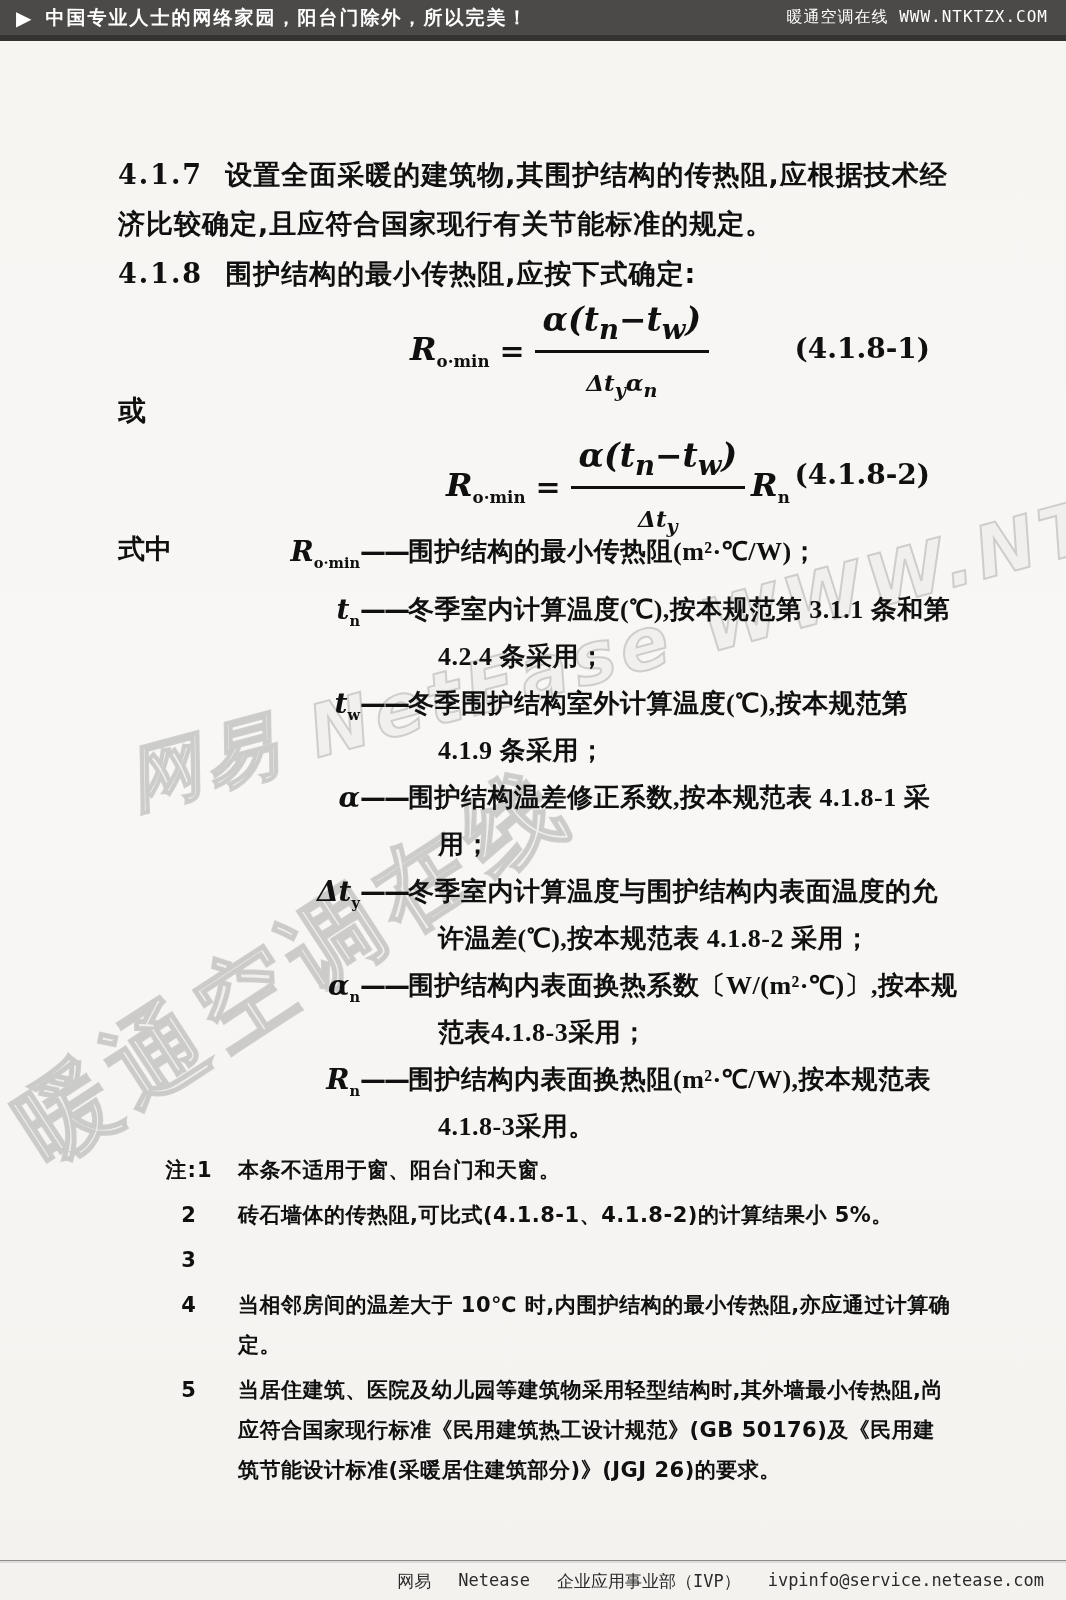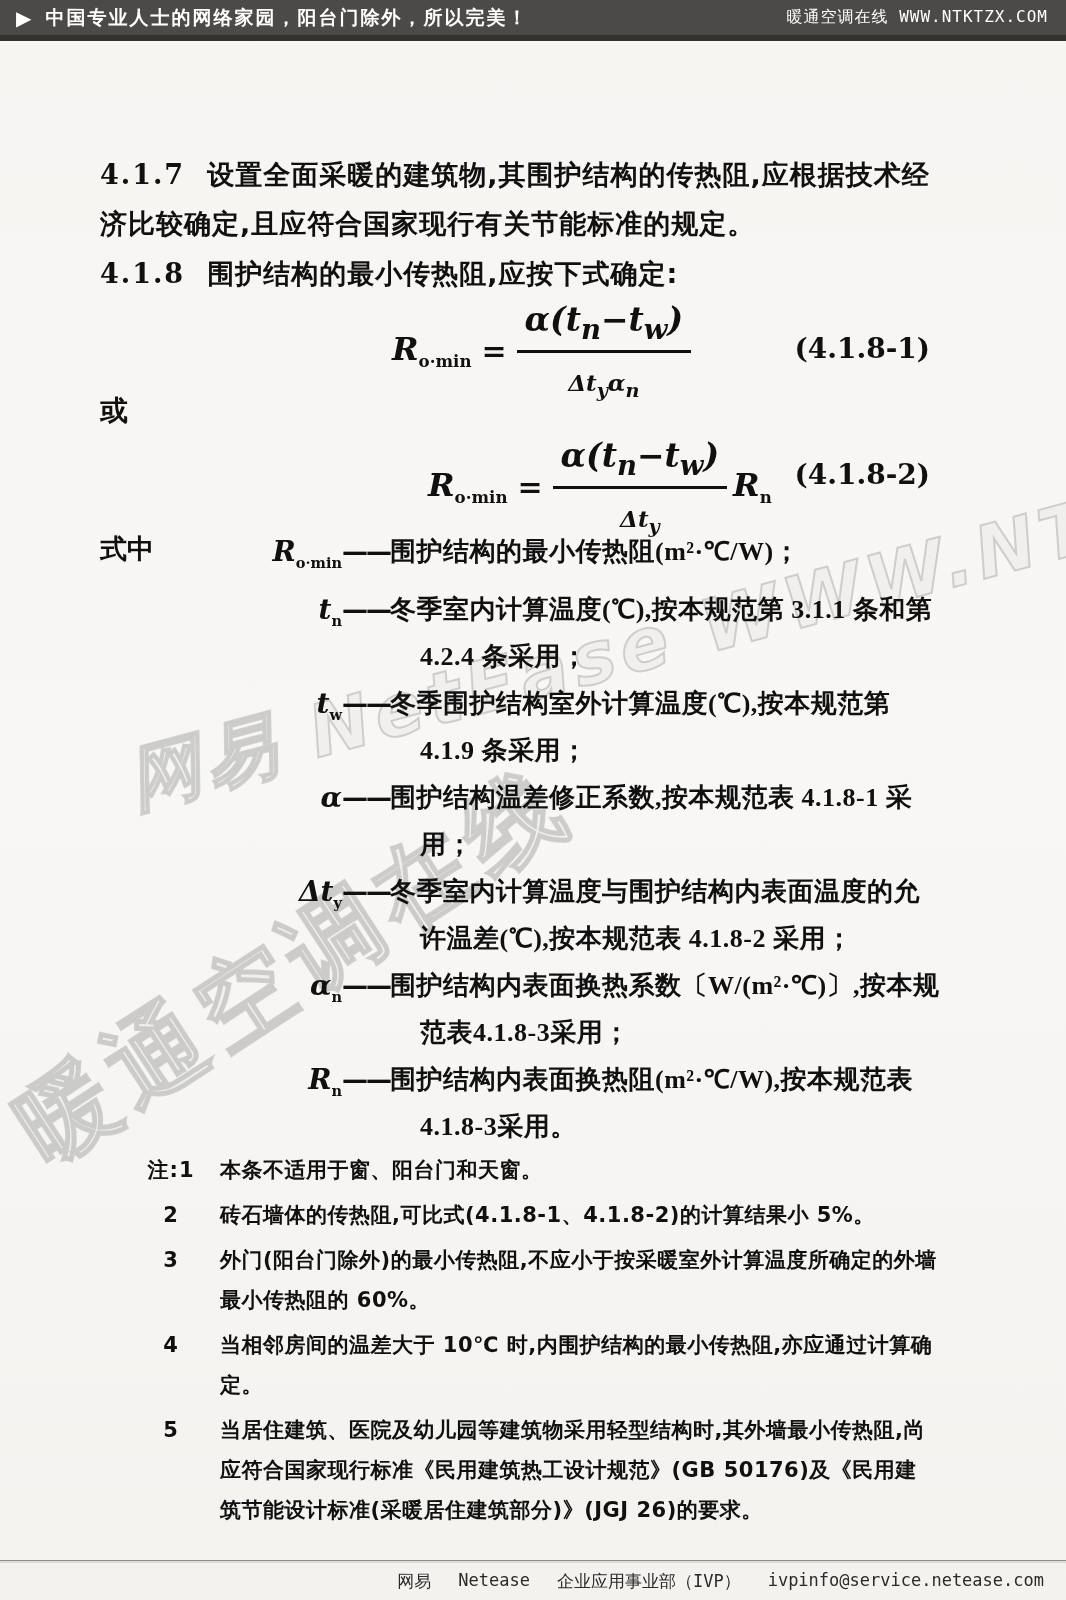--- a/index.html
+++ b/index.html
@@ -25,21 +25,21 @@
   
   .wm {
     position:absolute; z-index:1; font-weight:bold; white-space:nowrap;
     color:rgba(120,120,120,0.05);
     -webkit-text-stroke:2px rgba(160,160,160,0.45);
     transform-origin:0 50%; pointer-events:none;
   }
   .wm1 { left:130px; top:735px; font-size:72px; font-style:italic; letter-spacing:6px; transform:rotate(-15deg); }
   .wm2 { left:28px; top:1075px; font-size:96px; letter-spacing:10px; transform:rotate(-33deg); }
   
-  .doc { position:absolute; inset:0; z-index:2; color:#101010; }
+  .doc { position:absolute; inset:0; z-index:2; color:#101010;margin-left:18px; }
   .para {
     position:absolute; left:100px; width:842px;
     font-size:27px; line-height:49px; font-weight:bold; letter-spacing:1px;
   }
   .para .pnum { font-family:"DejaVu Serif", serif; margin-right:22px; letter-spacing:2px; }
   .p417 { top:150px; }
   .p418 { top:249px; }
   .or { position:absolute; left:100px; top:392px; font-size:28px; font-weight:bold; }
   
   .formula-row { position:absolute; left:0; right:0; }
@@ -215,21 +215,20 @@
       <div class="note">
         <span class="note-label">注:1</span>
         <span class="note-text">本条不适用于窗、阳台门和天窗。</span>
       </div>
       <div class="note">
         <span class="note-label">2</span>
         <span class="note-text">砖石墙体的传热阻,可比式(4.1.8-1、4.1.8-2)的计算结果小 5%。</span>
       </div>
       <div class="note">
         <span class="note-label">3</span>
-        <span class="note-text">外门(阳台门除外)的最小传热阻,不应小于按采暖室外计算温度所确定的外墙最小传热阻的 60%。</span>
       </div>
       <div class="note">
         <span class="note-label">4</span>
         <span class="note-text">当相邻房间的温差大于 10℃ 时,内围护结构的最小传热阻,亦应通过计算确定。</span>
       </div>
       <div class="note">
         <span class="note-label">5</span>
         <span class="note-text">当居住建筑、医院及幼儿园等建筑物采用轻型结构时,其外墙最小传热阻,尚应符合国家现行标准《民用建筑热工设计规范》(GB 50176)及《民用建筑节能设计标准(采暖居住建筑部分)》(JGJ 26)的要求。</span>
       </div>
     </div>

